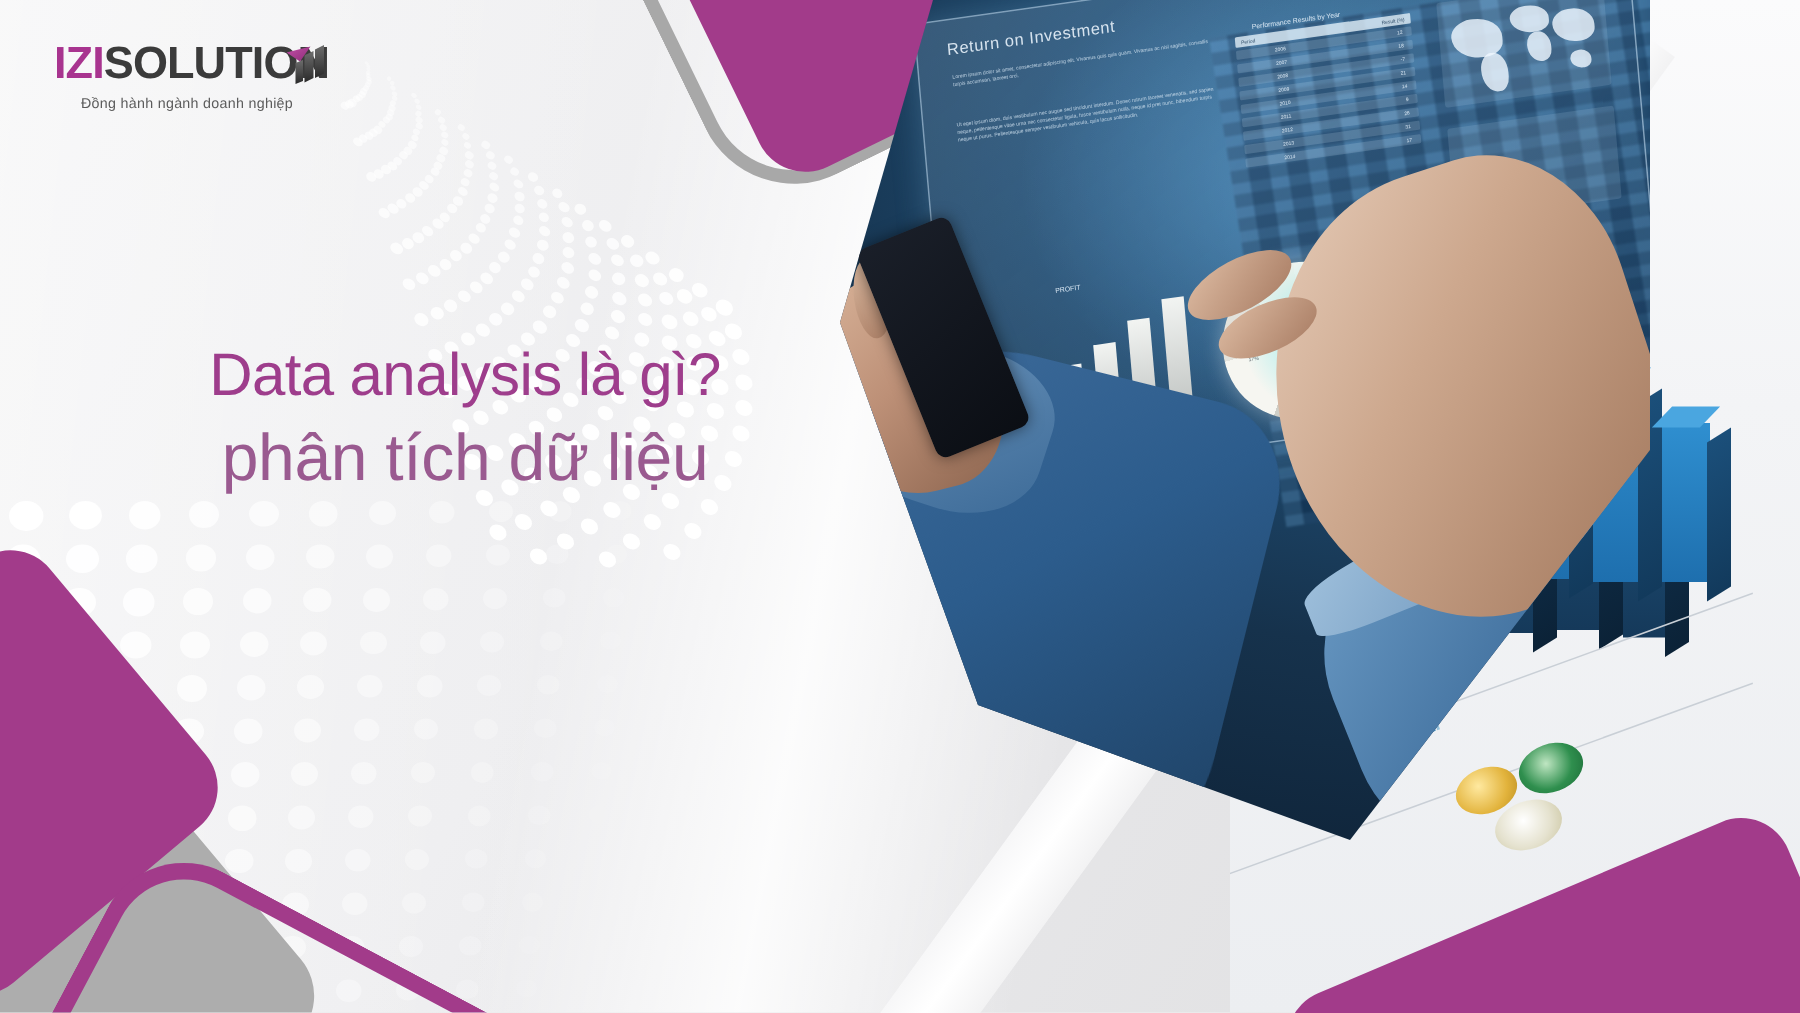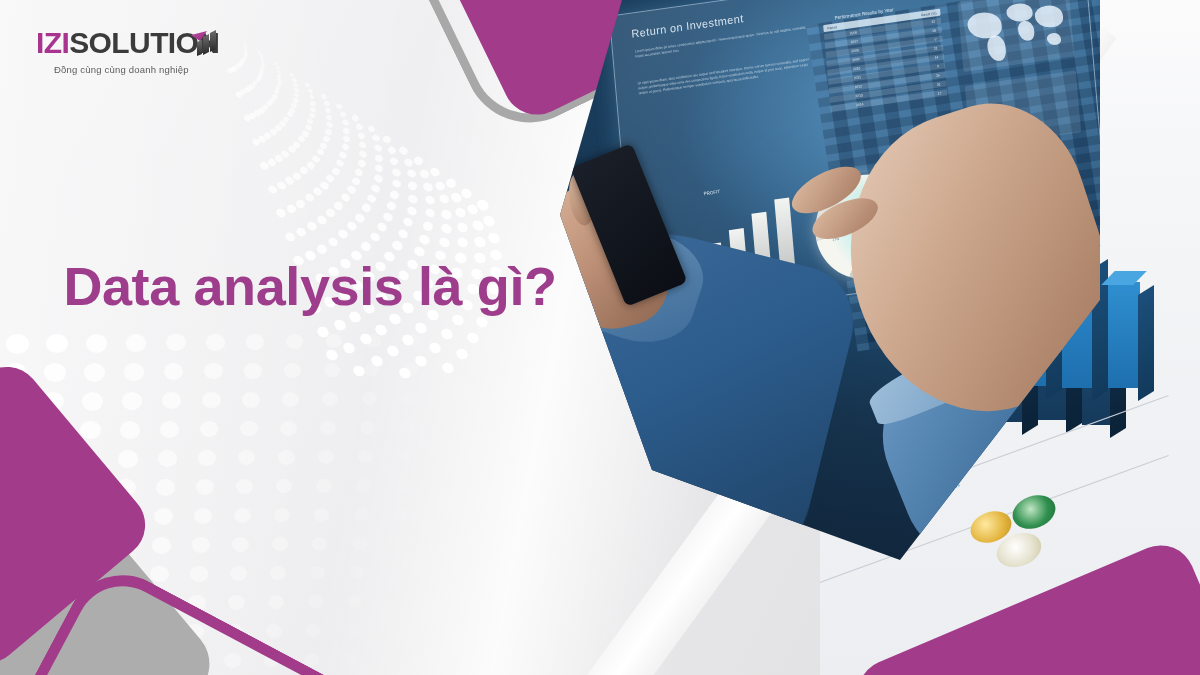--- a/index.html
+++ b/index.html
@@ -226,23 +226,22 @@
   .logo-izi{ color:#a8348f; }
   .logo-sol{ color:#3b3b3b; }
   .logo-tag{ font-size:9.5px; color:#5c5c5c; letter-spacing:.2px; margin-top:6px; margin-left:18px; }
   .logo-mark{ position:absolute; left:154px; top:2px; width:30px; height:28px; }
 
   
   .headline{
     position:absolute; left:0; top:226px; width:620px; text-align:center;
   }
   .h1{
-    font-size:54px; font-weight:700; color:#9e3d8c; line-height:1.22;
+    font-size:40px; font-weight:400; color:#9e3d8c; line-height:1.22;
     letter-spacing:-.4px;
-    margin-top:28px;
   }
   .h2{
     font-size:44px; font-weight:400; color:#9a5a90; line-height:1.42;
     letter-spacing:-.2px;
   }
 </style>
 </head>
 <body>
 
 <div id="stage">
@@ -924,36 +923,37 @@
     </div>
 
   </div>
 
   <div class="shape purple-br"></div>
 
   <div class="logo">
     <div class="logo-word">
       <span class="logo-izi">IZI</span><span class="logo-sol">SOLUTION</span>
     </div>
-    <div class="logo-tag">Đồng cùng cùng doanh nghiệp</div>
+    <div class="logo-tag">Đồng hành ngành doanh nghiệp</div>
     <svg class="logo-mark" viewBox="0 0 30 28">
       <defs>
         <linearGradient id="mk1" x1="0" y1="0" x2="1" y2="1">
           <stop offset="0" stop-color="#c34fa8"></stop>
             <stop offset="1" stop-color="#8d2d78"></stop>
         </linearGradient>
         <linearGradient id="mk2" x1="0" y1="0" x2="0" y2="1">
           <stop offset="0" stop-color="#6d6d6d"></stop>
             <stop offset="1" stop-color="#2a2a2a"></stop>
         </linearGradient>
       </defs>
       <polygon points="1,5 17,1 10,11" fill="url(#mk1)"></polygon>
       <polygon points="13,7 19,4 19,22 13,25" fill="url(#mk2)"></polygon>
       <polygon points="20,3 26,0 26,19 20,22" fill="url(#mk2)"></polygon>
       <polygon points="7,12 12,10 12,24 7,26" fill="url(#mk2)"></polygon>
     </svg>
   </div>
 
   <div class="headline">
     <div class="h1">Data analysis là gì?</div>
+    <div class="h2">phân tích dữ liệu</div>
   </div>
 
 </div>
 
 </body></html>

